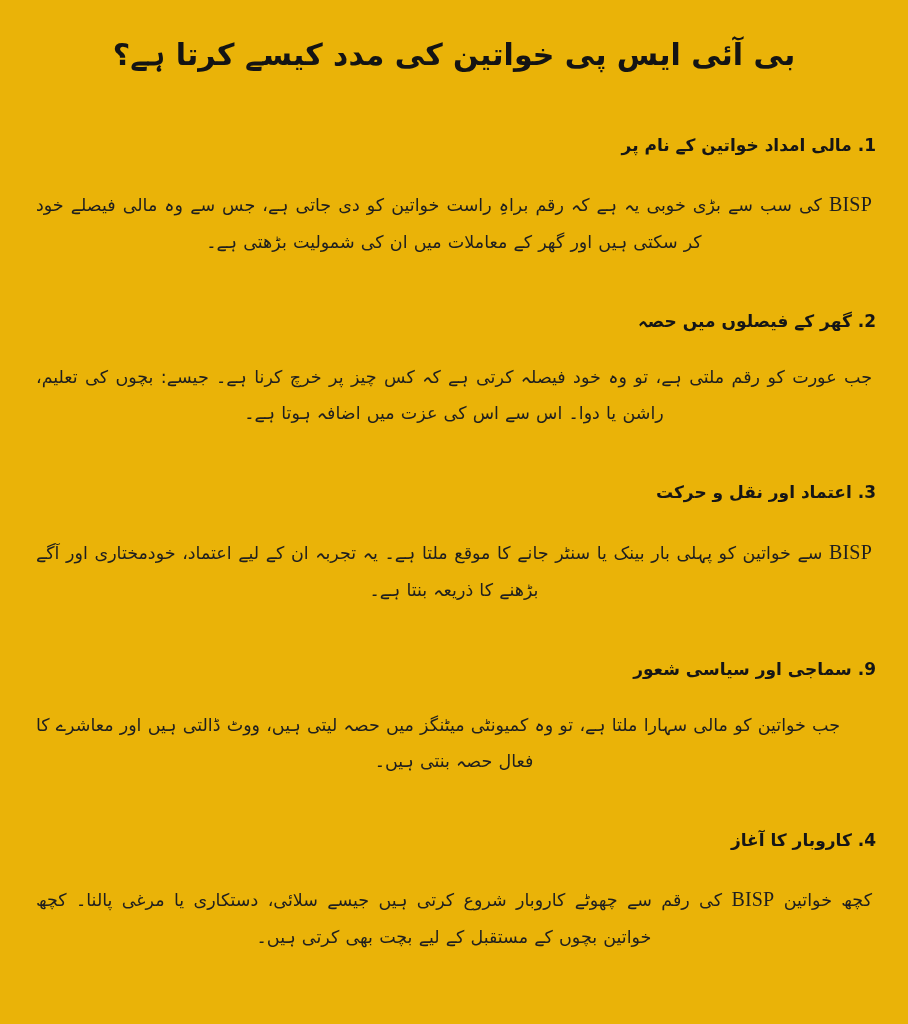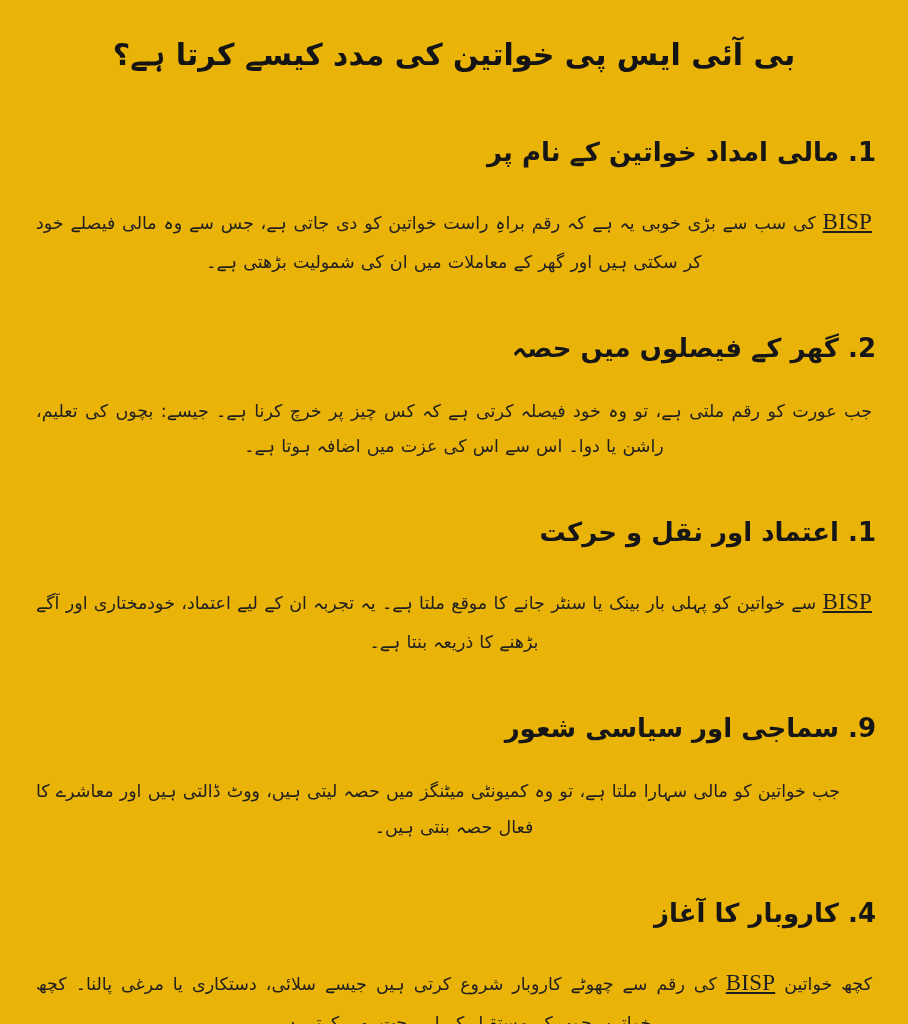--- a/index.html
+++ b/index.html
@@ -44,21 +44,21 @@
     margin: 0;
     padding: 0;
   }
 
   .section + .section {
     margin-top: 20px;
   }
 
   .section-heading {
     direction: rtl;
-    font-size: 26px;
+    font-size: 17px;
     line-height: 1.5;
     font-weight: 600;
     color: #161616;
     margin: 48px 2px 0 0;
     padding: 0;
   }
 
   .section-body {
     direction: rtl;
     text-align: justify;
@@ -79,44 +79,43 @@
 
   
   .section:first-of-type .section-heading {
     margin-top: 54px;
   }
 
   .latin {
     font-family: "Liberation Serif", "DejaVu Serif", serif;
     direction: ltr;
     unicode-bidi: isolate;
-    font-size: 23px;
+    font-size: 20px;
     letter-spacing: 0.2px;
-    text-decoration: underline;
   }
 </style>
 </head>
 <body>
 
 <div class="page">
 
   <h1 class="doc-title">بی آئی ایس پی خواتین کی مدد کیسے کرتا ہے؟</h1>
 
   <section class="section">
     <h2 class="section-heading">1. مالی امداد خواتین کے نام پر</h2>
     <p class="section-body"><span class="latin">BISP</span> کی سب سے بڑی خوبی یہ ہے کہ رقم براہِ راست خواتین کو دی جاتی ہے، جس سے وہ مالی فیصلے خود کر سکتی ہیں اور گھر کے معاملات میں ان کی شمولیت بڑھتی ہے۔</p>
   </section>
 
   <section class="section">
     <h2 class="section-heading">2. گھر کے فیصلوں میں حصہ</h2>
     <p class="section-body">جب عورت کو رقم ملتی ہے، تو وہ خود فیصلہ کرتی ہے کہ کس چیز پر خرچ کرنا ہے۔ جیسے: بچوں کی تعلیم، راشن یا دوا۔ اس سے اس کی عزت میں اضافہ ہوتا ہے۔</p>
   </section>
 
   <section class="section">
-    <h2 class="section-heading">1. اعتماد اور نقل و حرکت</h2>
+    <h2 class="section-heading">3. اعتماد اور نقل و حرکت</h2>
     <p class="section-body"><span class="latin">BISP</span> سے خواتین کو پہلی بار بینک یا سنٹر جانے کا موقع ملتا ہے۔ یہ تجربہ ان کے لیے اعتماد، خودمختاری اور آگے بڑھنے کا ذریعہ بنتا ہے۔</p>
   </section>
 
   <section class="section">
     <h2 class="section-heading">9. سماجی اور سیاسی شعور</h2>
     <p class="section-body single-line">جب خواتین کو مالی سہارا ملتا ہے، تو وہ کمیونٹی میٹنگز میں حصہ لیتی ہیں، ووٹ ڈالتی ہیں اور معاشرے کا فعال حصہ بنتی ہیں۔</p>
   </section>
 
   <section class="section">
     <h2 class="section-heading">4. کاروبار کا آغاز</h2>

